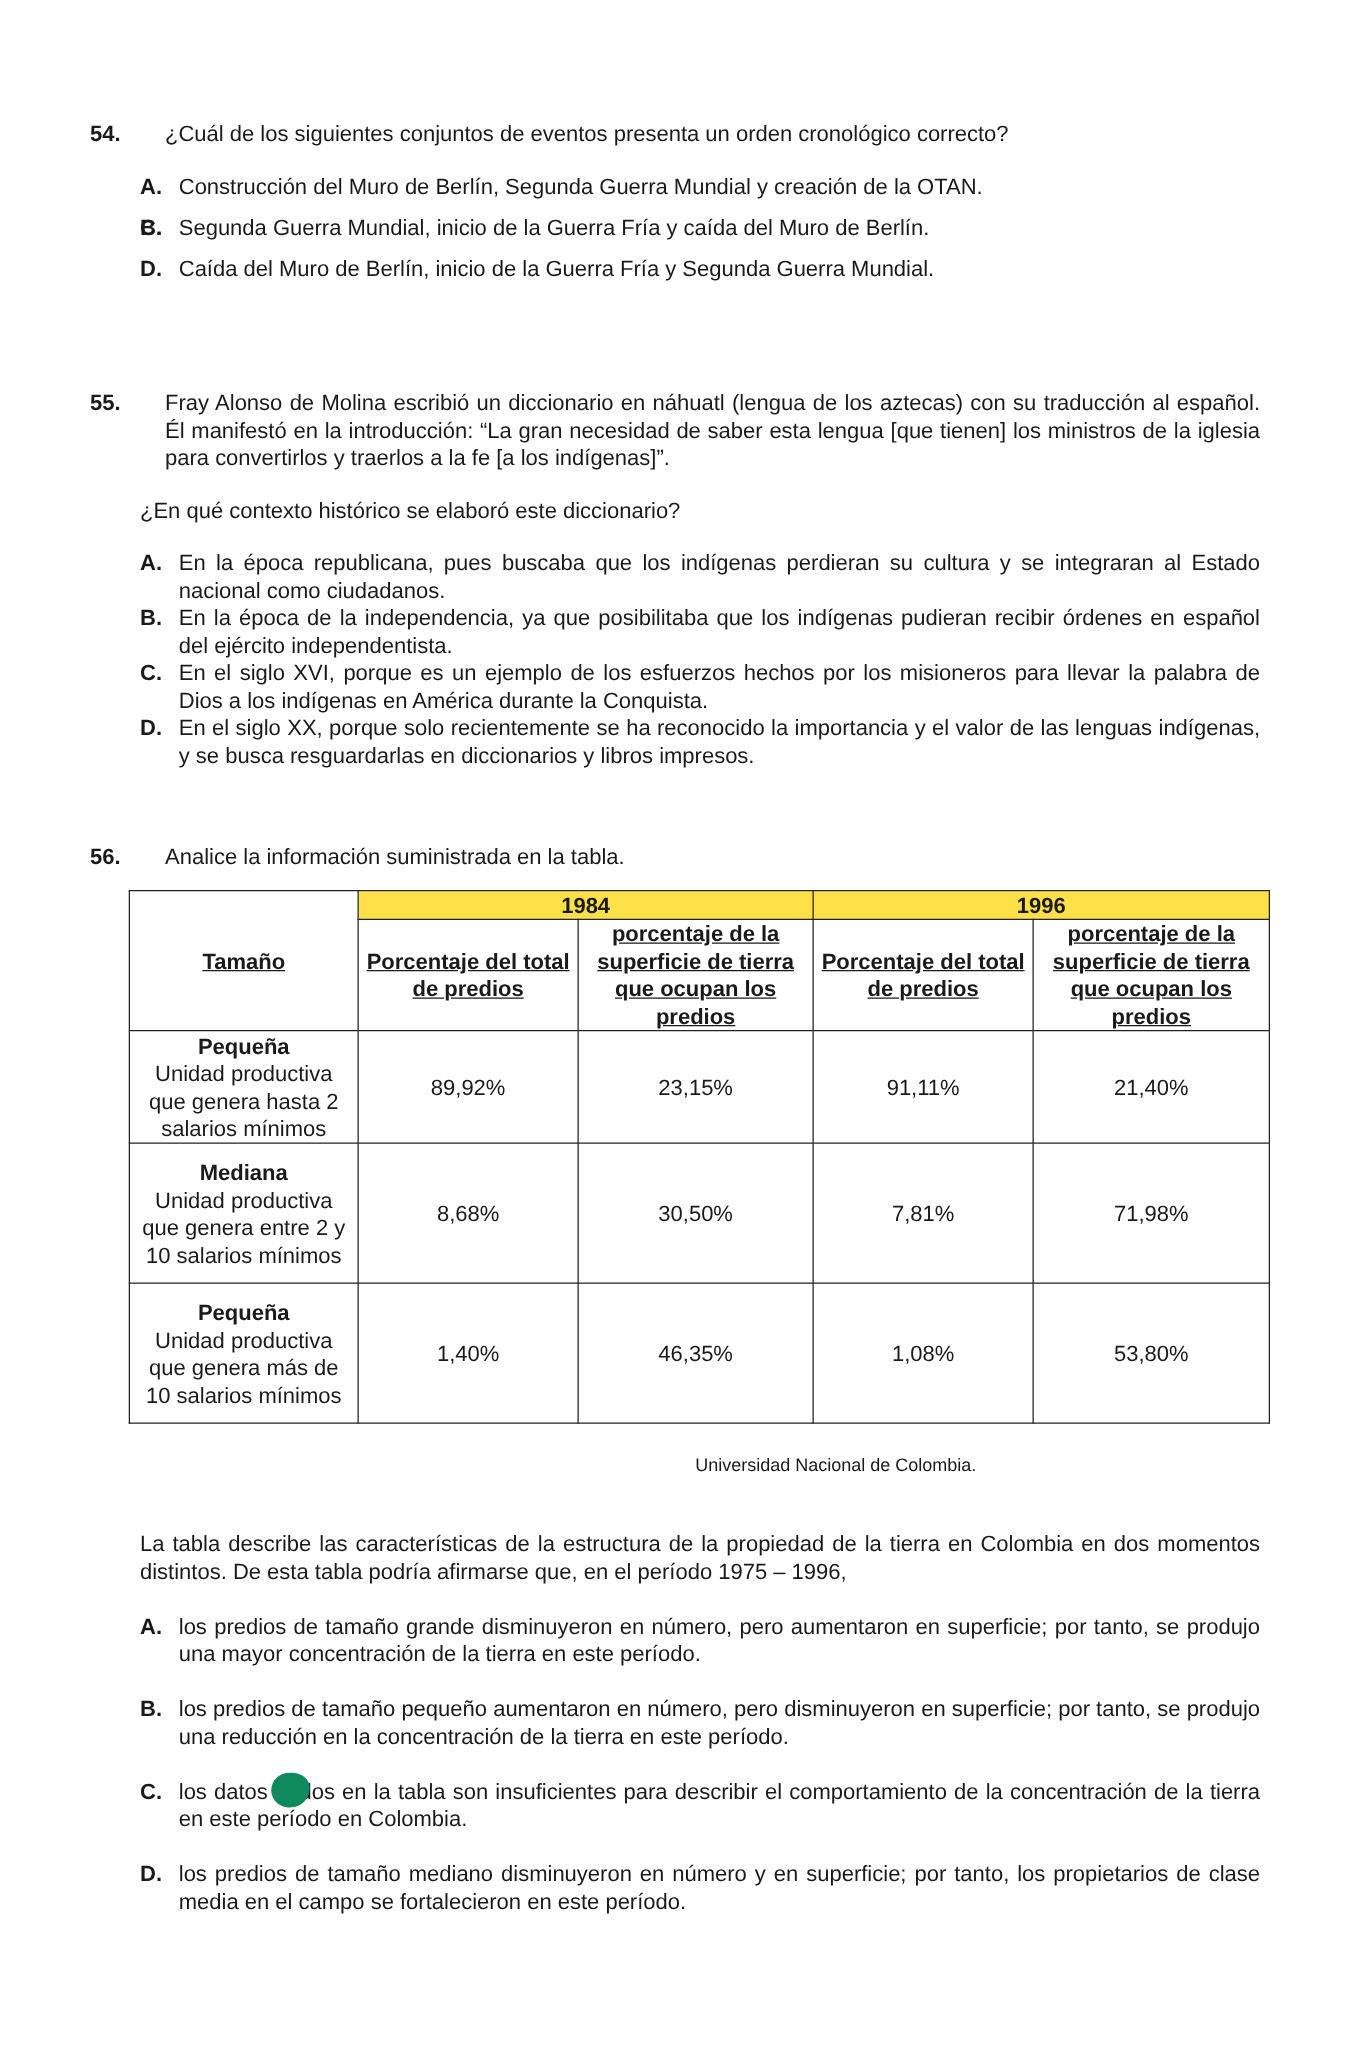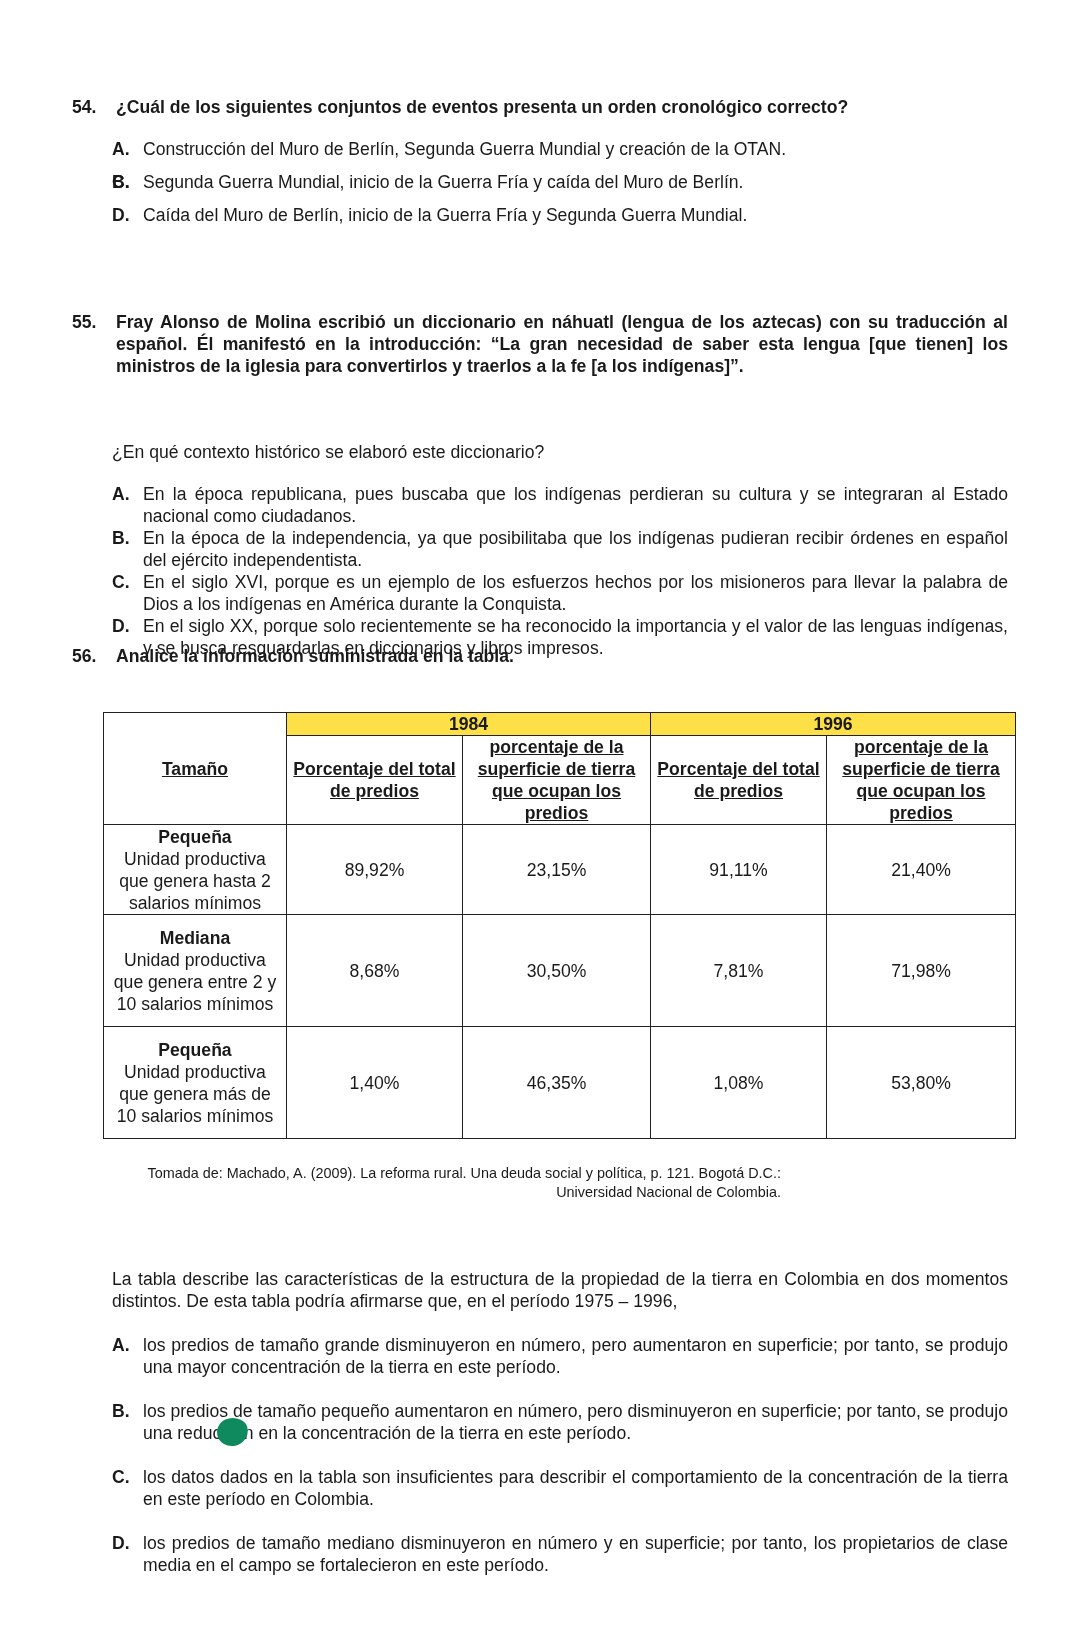--- a/index.html
+++ b/index.html
@@ -3,24 +3,24 @@
 <meta charset="utf-8">
 <style>
   html, body { margin: 0; padding: 0; background: #ffffff; }
   body {
     width: 1080px; height: 1651px; position: relative; overflow: hidden;
     font-family: "Liberation Sans", sans-serif; color: #1a1a1a;
   }
   .page { position: absolute; left: 0; top: 0; width: 856px; height: 1651px; }
   .q { position: absolute; left: 72px; width: 936px; font-size: 17.6px; line-height: 22px; }
   .qnum { position: absolute; left: 0; top: 0; font-weight: bold; }
-  .qtext { margin-left: 44px; text-align: justify; font-weight: bold; }
+  .qtext { margin-left: 60px; text-align: justify; }
   .opt { position: relative; margin-left: 40px; padding-left: 31px; text-align: justify; }
   .opt .letter { position: absolute; left: 0; top: 0; font-weight: bold; }
-  .para { margin-left: 40px; text-align: justify; margin-top: 44px; }
+  .para { margin-left: 40px; text-align: justify; }
 
   
   table.data { position: absolute; left: 103px; top: 712px; width: 912px; border-collapse: collapse;
     font-size: 17.6px; line-height: 22px; table-layout: fixed; }
   table.data td, table.data th { border: 1.5px solid #222; text-align: center; vertical-align: middle; padding: 0 4px; }
   table.data th { font-weight: bold; }
   table.data th.year { background: #fde047; height: 22px; line-height: 20px; }
   table.data th.colh { height: 86px; text-decoration: underline; }
   table.data td.size { line-height: 22px; }
   table.data td.size b { font-weight: bold; }
@@ -71,21 +71,21 @@
     <div class="opt">
       <span class="letter">C.</span>
       <span>En el siglo XVI, porque es un ejemplo de los esfuerzos hechos por los misioneros para llevar la palabra de Dios a los indígenas en América durante la Conquista.</span>
     </div>
     <div class="opt">
       <span class="letter">D.</span>
       <span>En el siglo XX, porque solo recientemente se ha reconocido la importancia y el valor de las lenguas indígenas, y se busca resguardarlas en diccionarios y libros impresos.</span>
     </div>
   </div>
 
-  <div class="q" style="top:645px">
+  <div class="q" style="top:674px">
     <span class="qnum">56.</span>
     <div class="qtext">Analice la información suministrada en la tabla.</div>
   </div>
 
   <table class="data">
     <colgroup>
       <col style="width:183px">
         <col style="width:176px">
         <col style="width:188px">
         <col style="width:176px">
@@ -121,21 +121,20 @@
       <td class="size"><b>Pequeña</b><br><span>Unidad productiva que genera más de 10 salarios mínimos</span></td>
       <td>1,40%</td>
       <td>46,35%</td>
       <td>1,08%</td>
       <td>53,80%</td>
     </tr>
   </tbody>
     </table>
 
   <div class="source">
-    <div>Tomada de: Machado, A. (2009). La reforma rural. Una deuda social y política, p. 121. Bogotá D.C.:</div>
     <div>Universidad Nacional de Colombia.</div>
   </div>
 
   <div class="q" style="top:1224px">
     <div class="para">La tabla describe las características de la estructura de la propiedad de la tierra en Colombia en dos momentos distintos. De esta tabla podría afirmarse que, en el período 1975 – 1996,</div>
     <div style="height:22px"></div>
     <div class="opt" style="margin-bottom:22px">
       <span class="letter">A.</span>
       <span>los predios de tamaño grande disminuyeron en número, pero aumentaron en superficie; por tanto, se produjo una mayor concentración de la tierra en este período.</span>
     </div>

